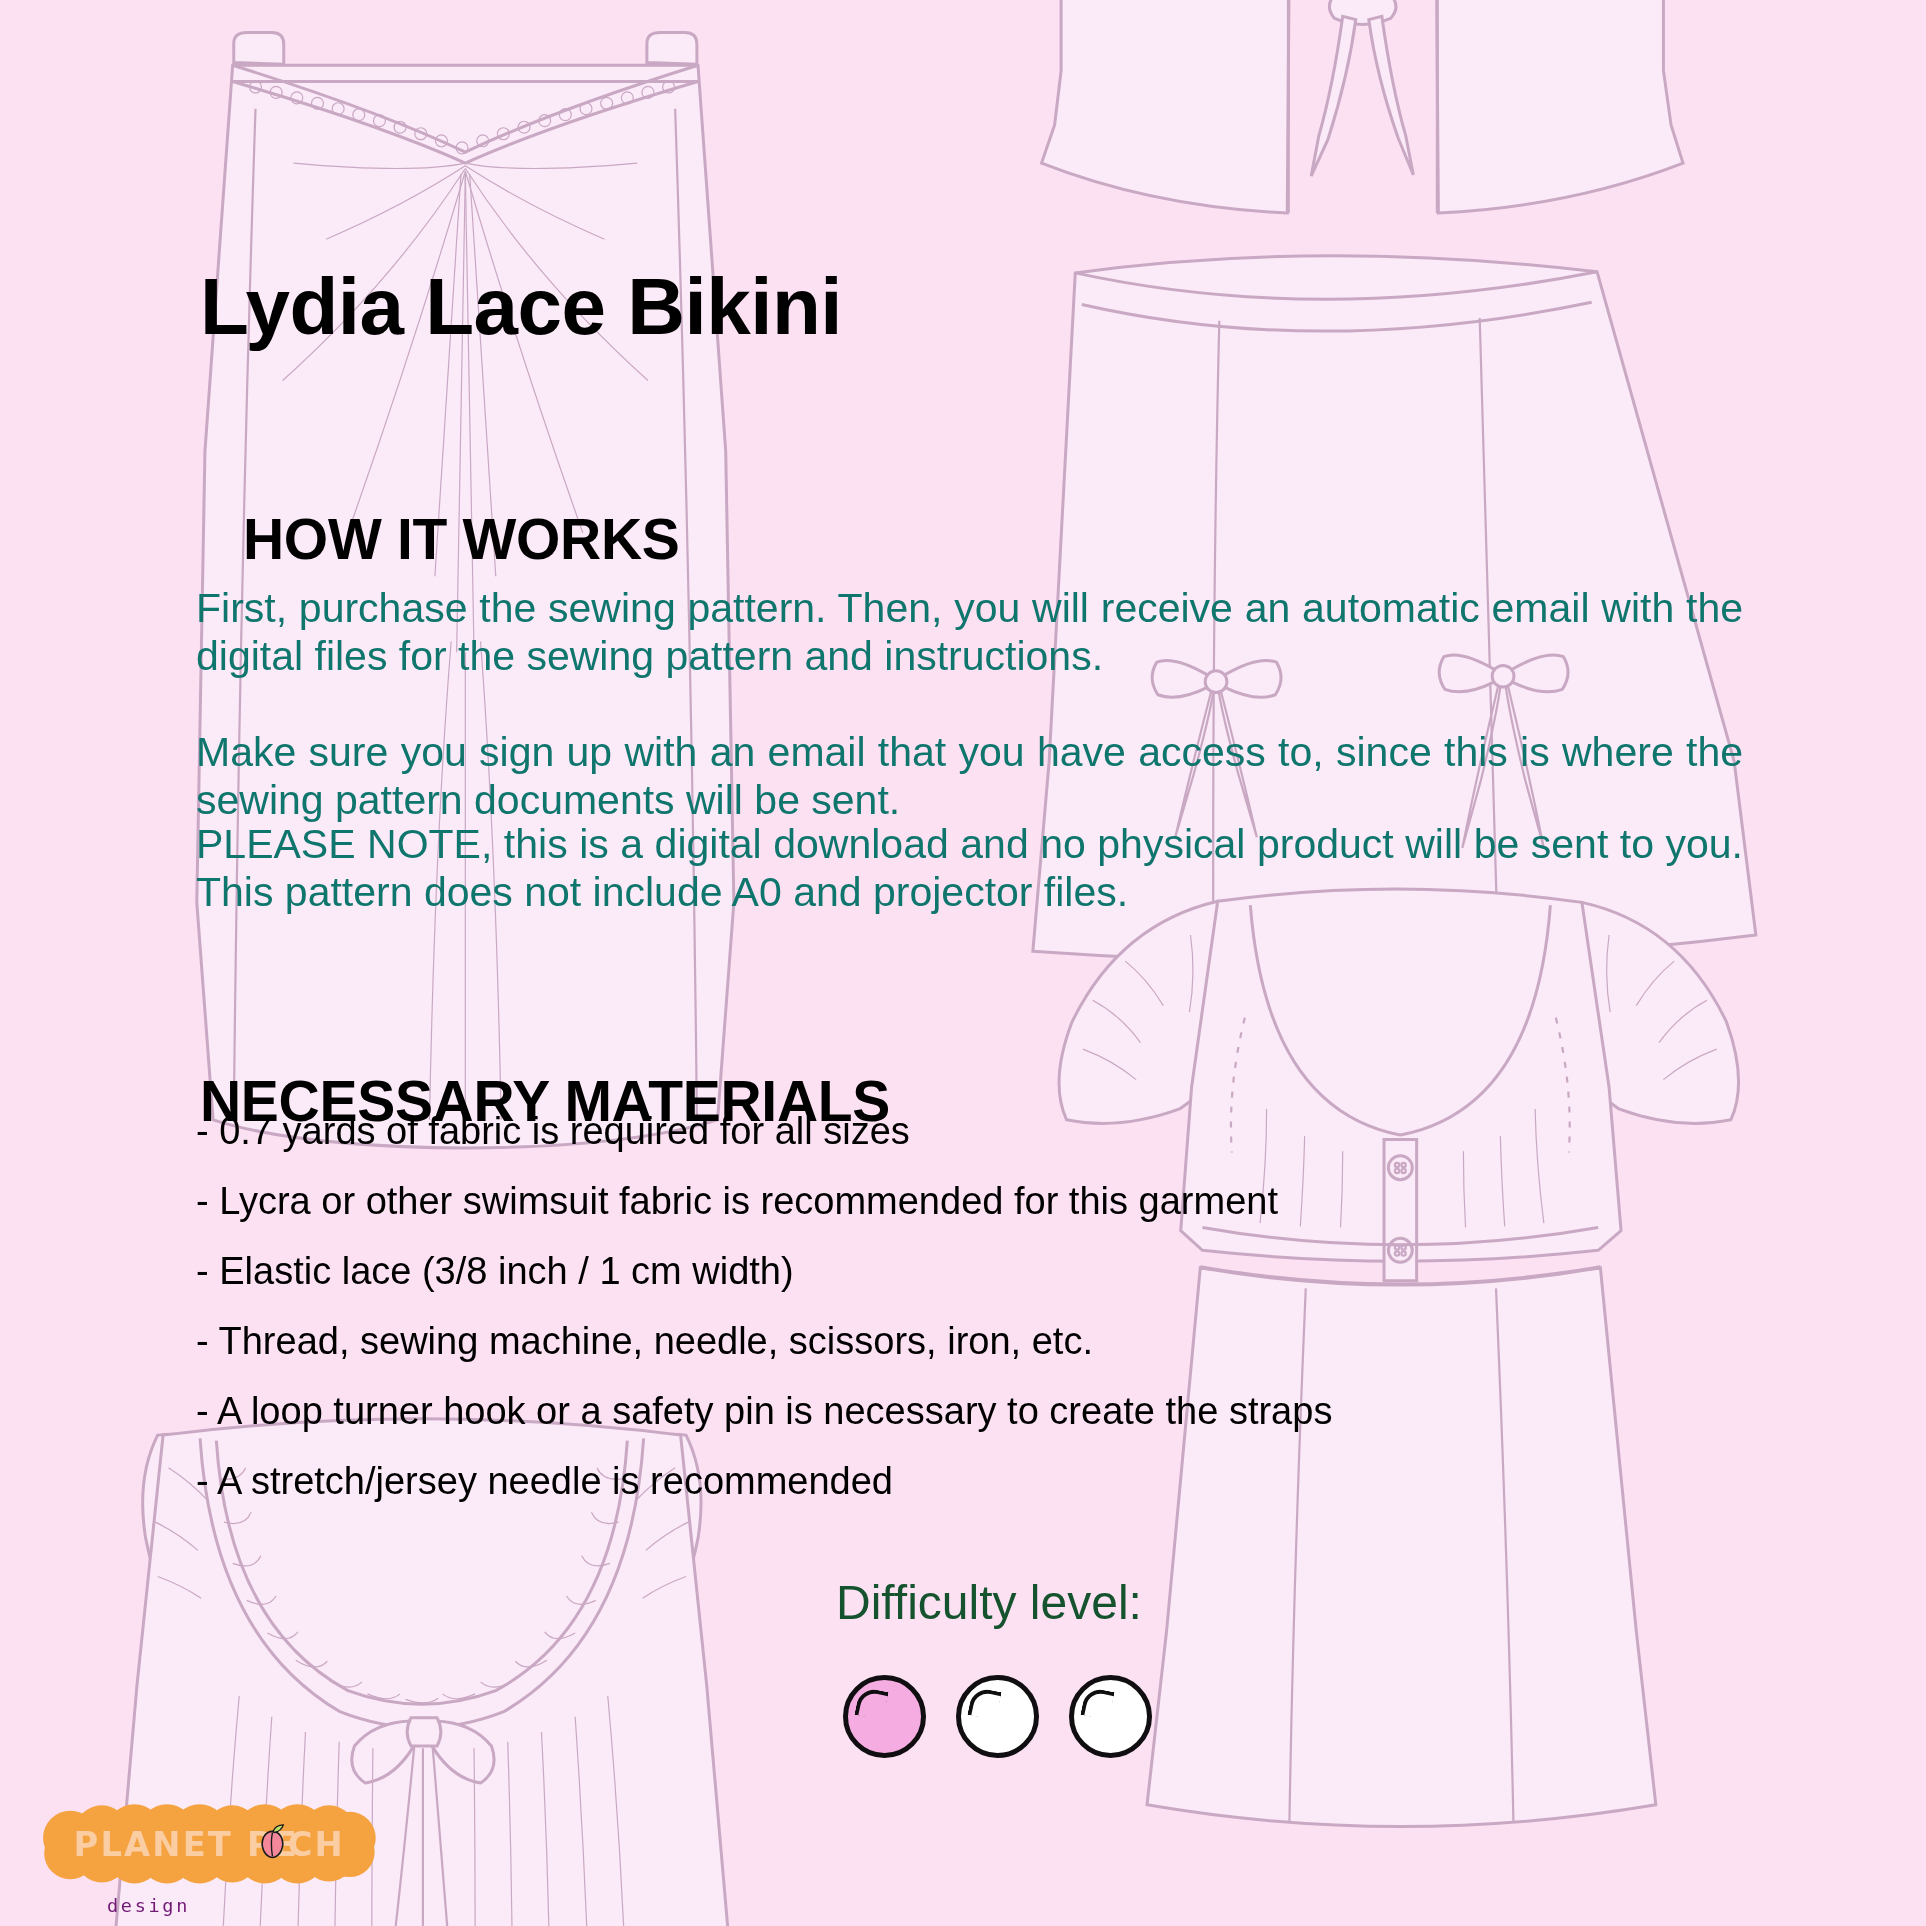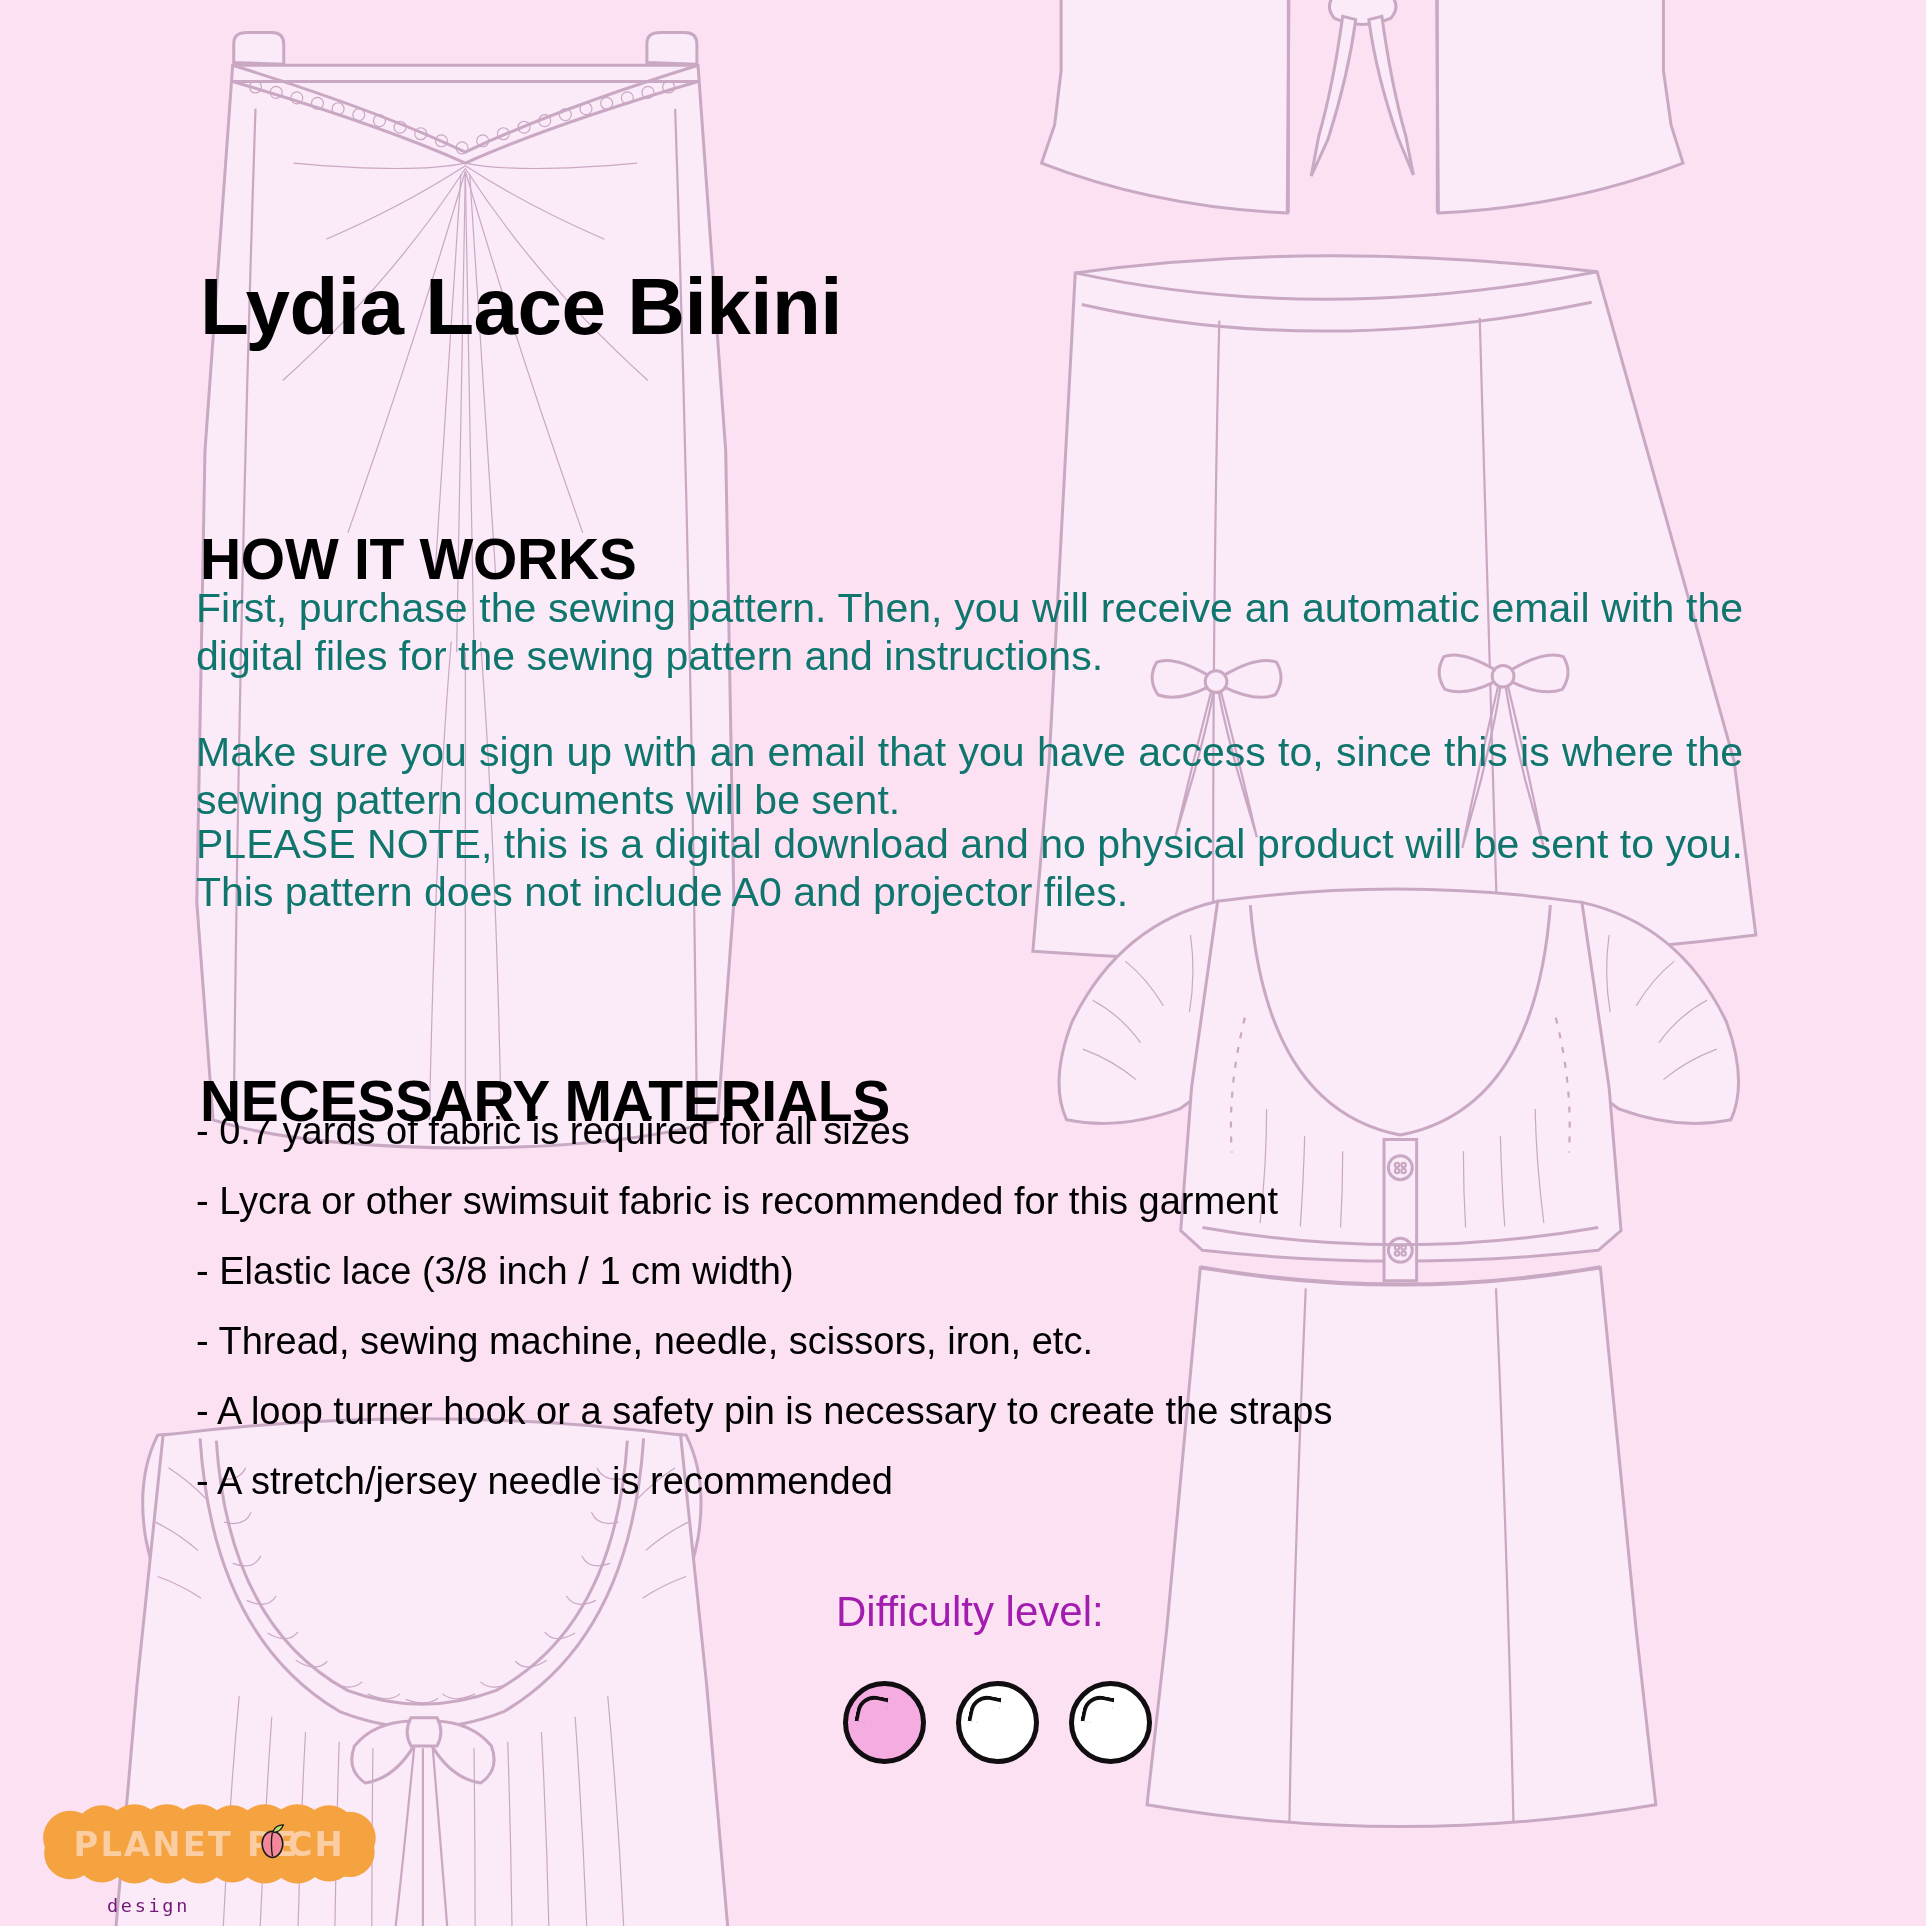--- a/index.html
+++ b/index.html
@@ -30,21 +30,21 @@
     letter-spacing:-0.5px;line-height:1;
     white-space:nowrap;
   }
 
   .section-head{
     position:absolute;left:200px;
     font-size:57px;font-weight:700;color:#000;
     letter-spacing:-0.3px;line-height:1;
     white-space:nowrap;
   }
-  #how-head{top:484px;}
+  #how-head{top:464px;margin-left:43px;}
   #mat-head{top:1026px;}
 
   .para{
     position:absolute;left:196px;width:1547px;
     font-size:41px;color:#0f766e;line-height:1.16;
     text-align:justify;text-justify:inter-word;
     font-weight:400;
   }
   #para1{top:544px;}
   #para2{top:688px;}
@@ -56,21 +56,21 @@
   }
   .mat-list li{
     font-size:38px;color:#000;line-height:1;
     margin:0 0 32px 0;white-space:nowrap;
   }
 
   .difficulty{
     position:absolute;left:836px;top:1579px;
   }
   .difficulty-label{
-    font-size:42px;color:#a21caf;line-height:1;white-space:nowrap;margin-top:12px;
+    font-size:48px;color:#14532d;line-height:1;white-space:nowrap;
   }
   .dots{
     display:flex;gap:30px;margin-top:48px;margin-left:6.5px;
   }
   .dot{
     width:83px;height:83px;border-radius:50%;
     border:5.4px solid #100E10;
     position:relative;
     box-sizing:border-box;
   }

